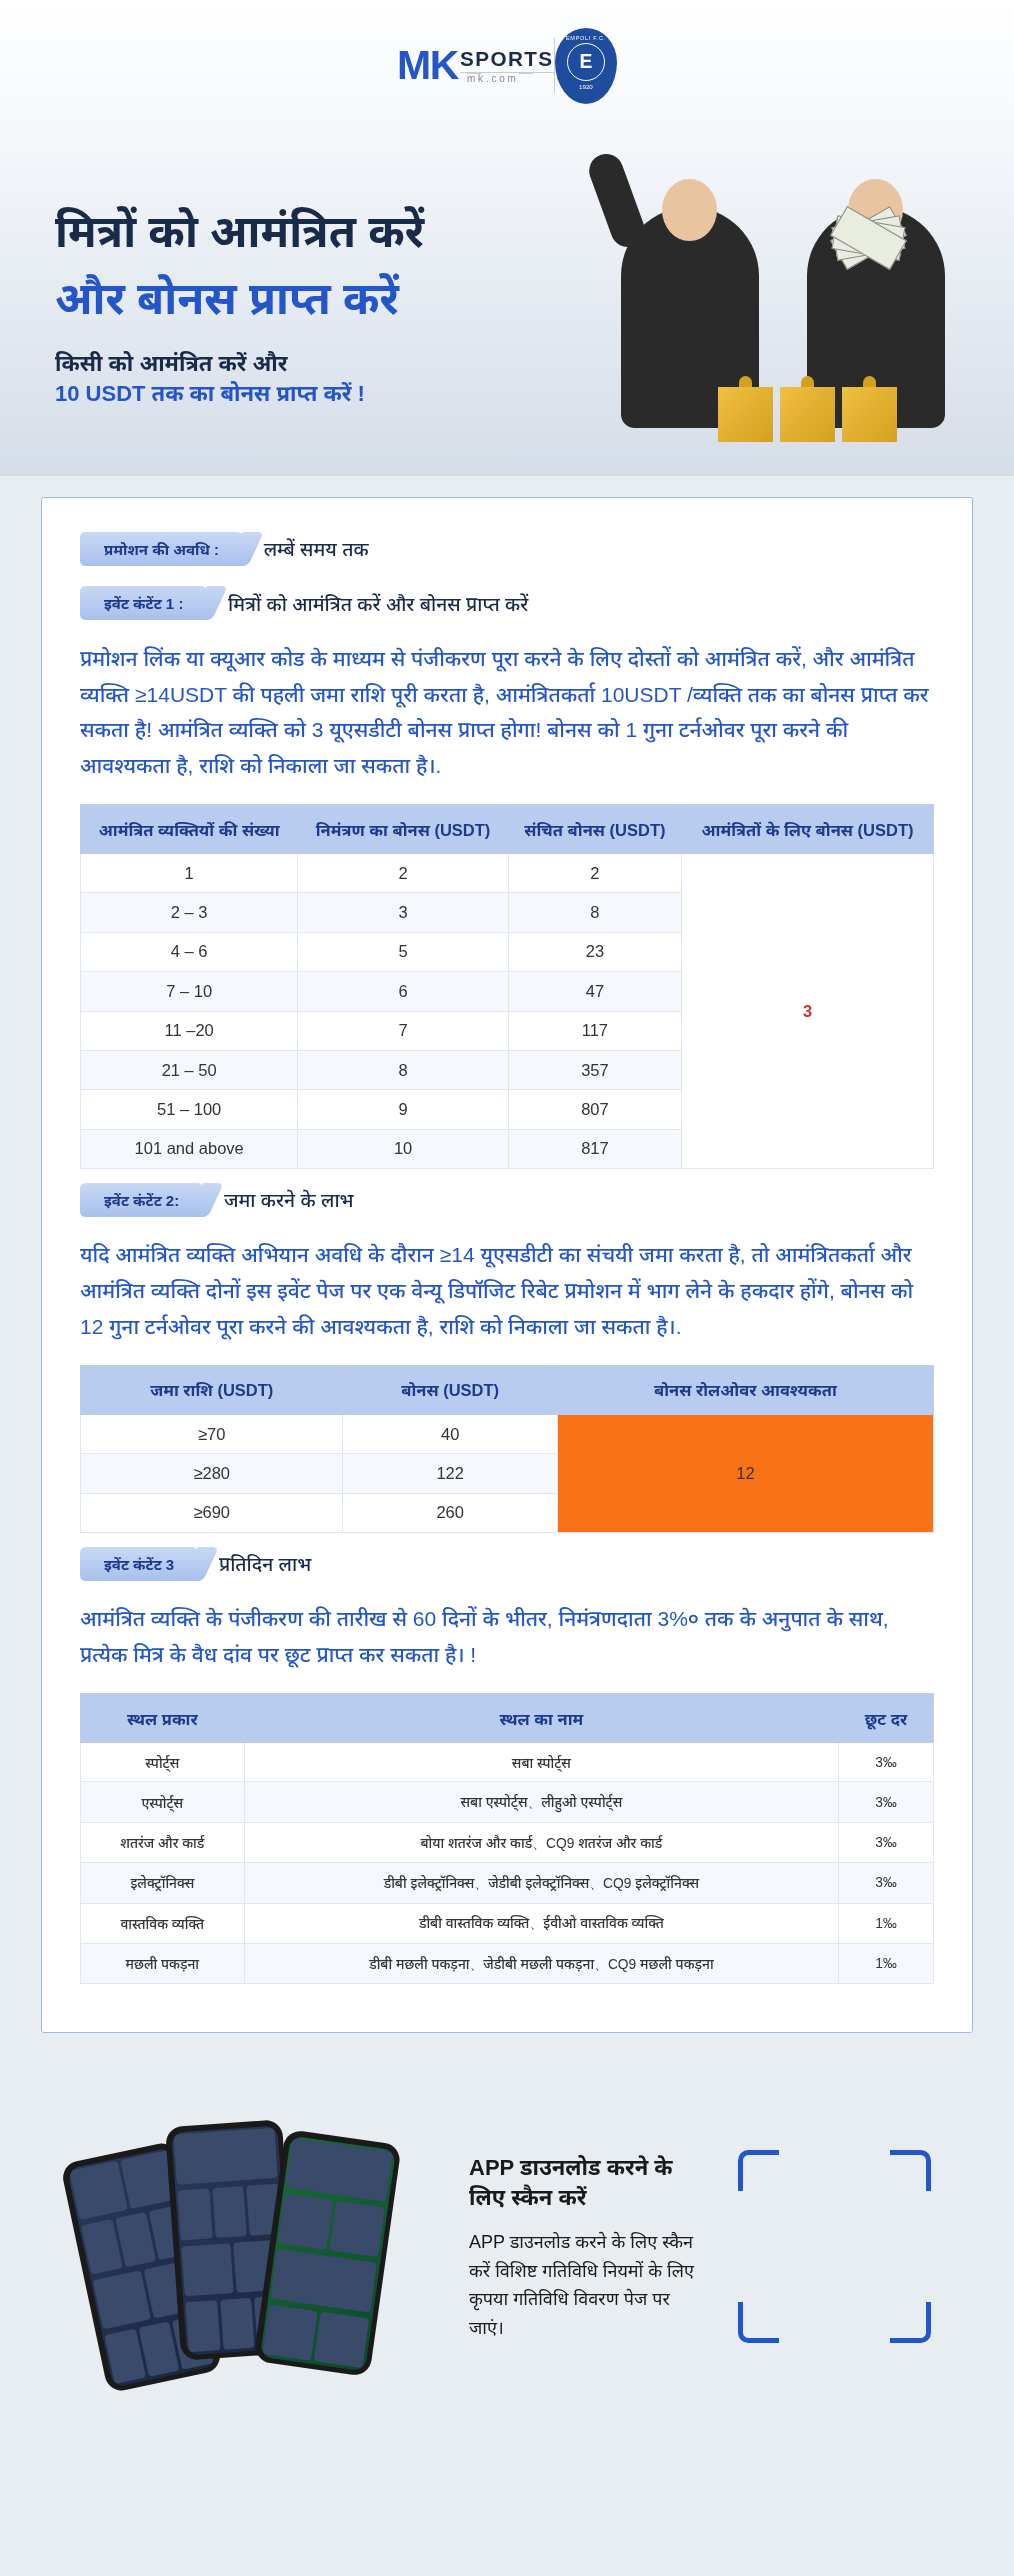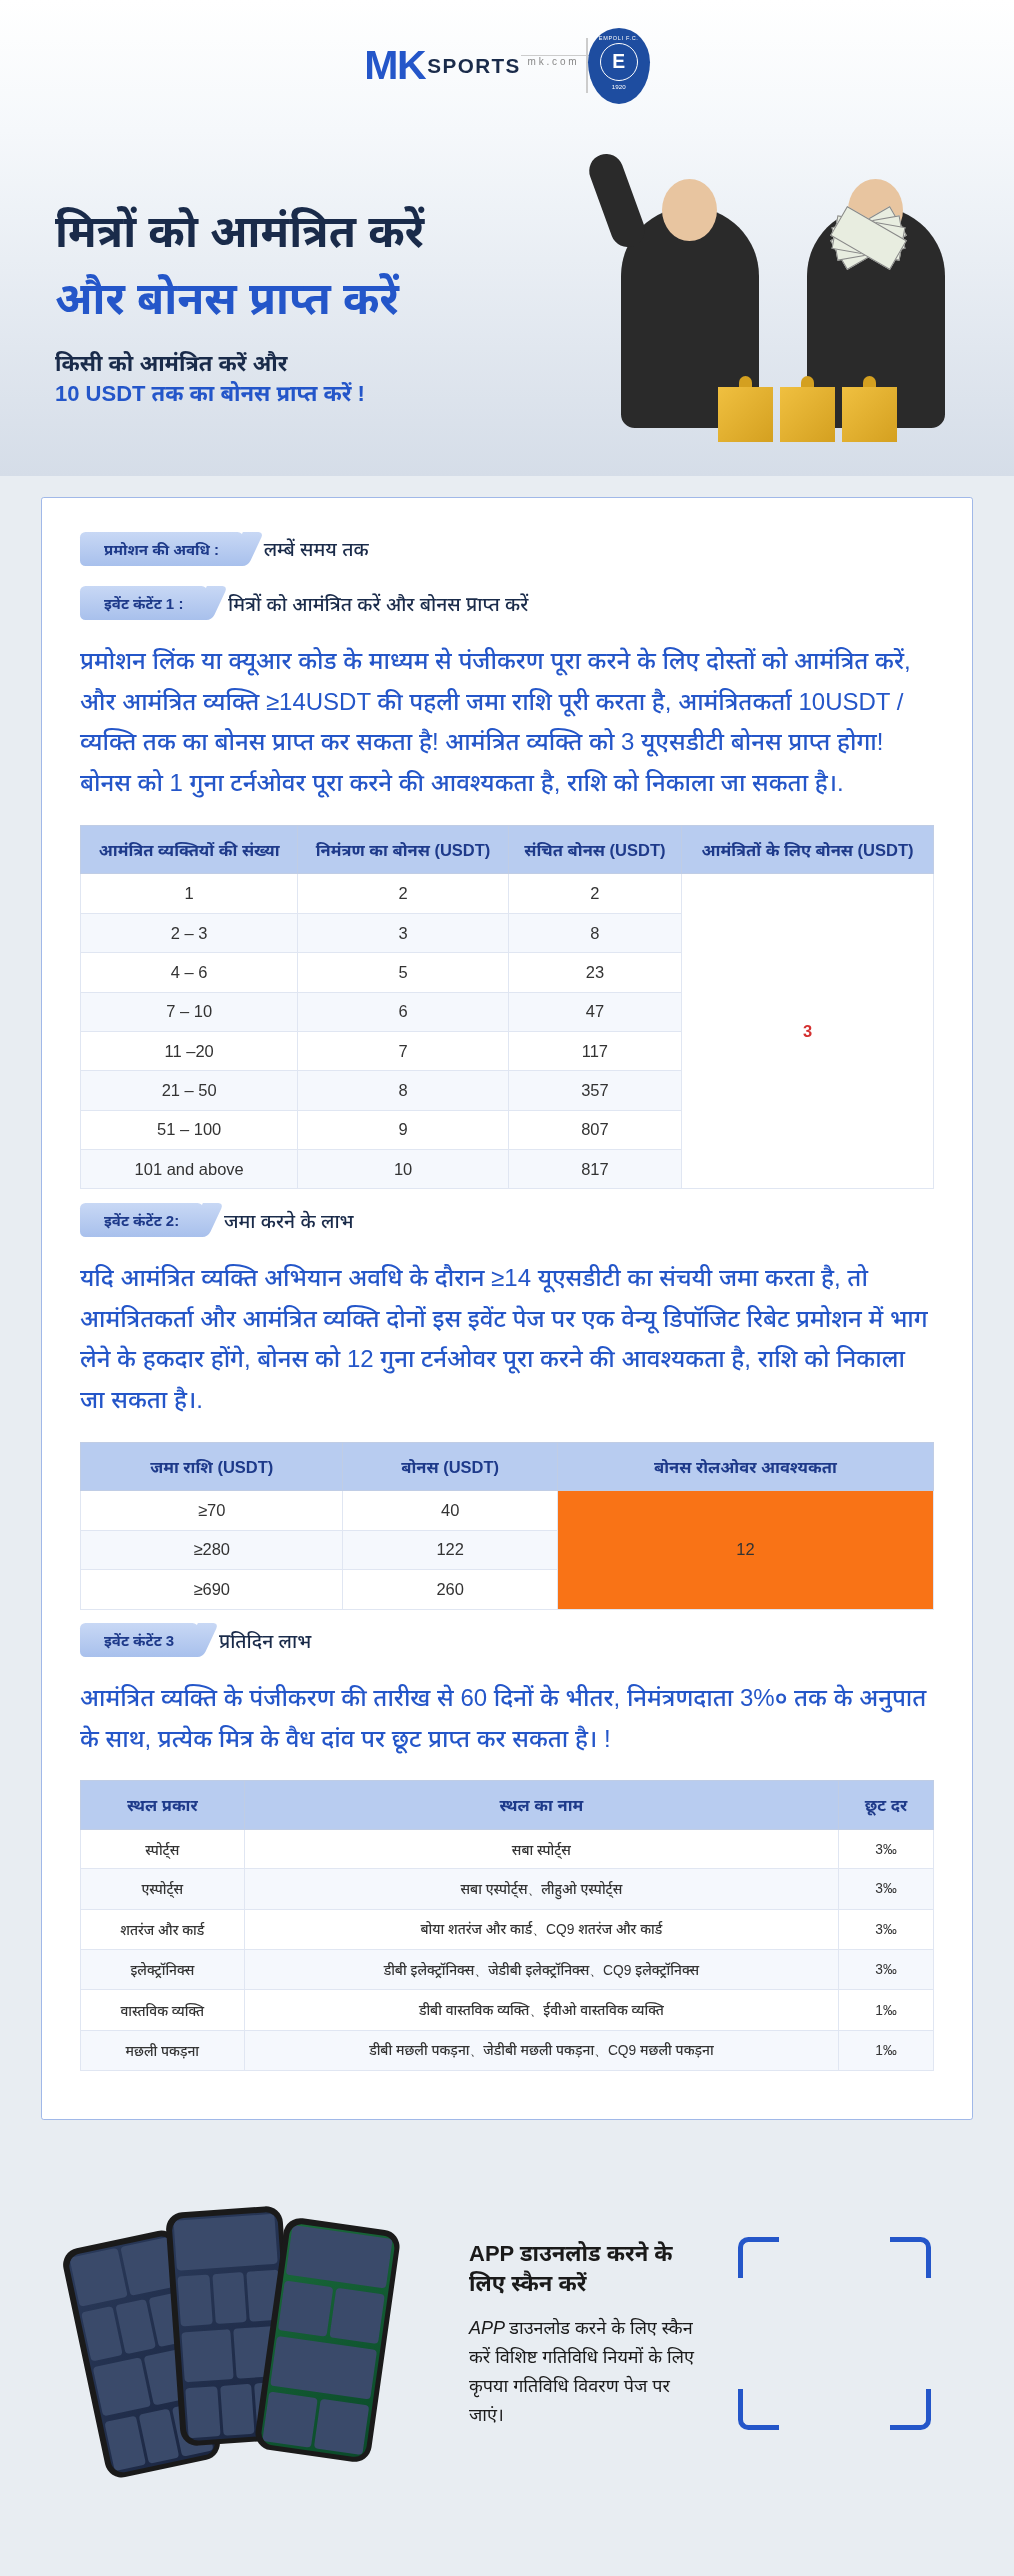--- a/index.html
+++ b/index.html
@@ -4,21 +4,21 @@
 <style>
 * { margin: 0; padding: 0; box-sizing: border-box; }
 body { font-family: Arial, "Noto Sans", sans-serif; background: #e8edf2; width: 1014px; }
 .container { width: 100%; }
 
 
 .header { background: linear-gradient(to bottom, #fff 0%, #f5f8fb 100%); padding: 27.6px 0; display: flex; justify-content: center; align-items: center; }
 .logo-block { display: flex; align-items: center; gap: 6.9px; }
 .logo-mk { display: flex; align-items: center; }
 .logo-mk .mk { font-size: 41px; font-weight: 900; color: #2456c9; letter-spacing: -1.4px; }
-.logo-mk .sports-block { display: flex; flex-direction: row; margin-left: 2px; }
+.logo-mk .sports-block { display: flex; flex-direction: column; margin-left: 2px; }
 .logo-mk .sports { font-size: 20.7px; font-weight: 900; color: #1a2b4a; letter-spacing: 1.4px; }
 .logo-mk .mkcom { font-size: 10px; color: #888; letter-spacing: 2.8px; border-top: 0.7px solid #ccc; margin-top: 1.4px; padding: 0 6.9px; position: relative; }
 .logo-mk .mkcom::before, .logo-mk .mkcom::after { content: ''; position: absolute; top: -0.7px; width: 13.8px; height: 0.7px; background: #ccc; }
 .divider-v { width: 1.4px; height: 55px; background: #ccc; }
 .club-badge { width: 62px; height: 76px; background: #1e4da0; border-radius: 50% 50% 50% 50% / 45% 45% 55% 55%; position: relative; display: flex; flex-direction: column; align-items: center; justify-content: center; color: #fff; }
 .club-badge .top-text { font-size: 5.5px; letter-spacing: 0.7px; margin-top: -6.9px; }
 .club-badge .inner { width: 38px; height: 38px; border: 1.4px solid #fff; border-radius: 50%; display: flex; align-items: center; justify-content: center; font-size: 19.3px; font-weight: bold; margin: 2.1px 0; }
 .club-badge .year { font-size: 6.2px; }
 
 
@@ -46,21 +46,21 @@
 .money-fan .bill:nth-child(2) { transform: rotate(-10deg); }
 .money-fan .bill:nth-child(3) { transform: rotate(10deg); }
 .money-fan .bill:nth-child(4) { transform: rotate(30deg); }
 
 
 .content-card { background: #fff; margin: 20.7px 41px; border: 1.4px solid #a0b8e8; border-radius: 2.8px; padding: 34px 38px; }
 .row-label { display: flex; align-items: center; gap: 20.7px; margin-bottom: 20.7px; }
 .pill { background: linear-gradient(to bottom, #c8d8f5, #a8c0ec); color: #1e3a8a; font-size: 15px; font-weight: bold; padding: 6.9px 24px; border-radius: 5.5px; position: relative; }
 .pill::after { content: ''; position: absolute; right: -12.4px; top: 0; bottom: 0; width: 20.7px; background: linear-gradient(to bottom, #c8d8f5, #a8c0ec); transform: skewX(-25deg); border-radius: 0 5.5px 5.5px 0; }
 .row-value { font-size: 19.3px; color: #1a2b4a; font-weight: 500; }
-.body-text { font-size: 24px; color: #2456c9; line-height: 1.7; margin: 17px 0 20.7px; font-weight: 500; }
+.body-text { font-size: 21px; color: #2456c9; line-height: 1.7; margin: 17px 0 20.7px; font-weight: 500; }
 
 table { width: 100%; border-collapse: collapse; margin-bottom: 13.8px; border: 1.4px solid #c0cde5; }
 th { background: #b8ccf0; color: #1e3a8a; font-size: 16.5px; font-weight: bold; padding: 12.4px 6.9px; border: 1.4px solid #c0cde5; text-align: center; }
 td { font-size: 16.5px; color: #333; padding: 9.7px 6.9px; border: 1.4px solid #e0e6f2; text-align: center; font-weight: 500; }
 tbody tr:nth-child(even) td { background: #f5f8fd; }
 .highlight { color: #d43030; font-weight: bold; }
 .small-text td { font-size: 13.8px; }
 
 
 .footer { padding: 55px 83px; display: flex; align-items: center; gap: 41px; }
@@ -68,21 +68,21 @@
 .phone { position: absolute; width: 117px; height: 234px; background: #1a1a1a; border-radius: 17px; padding: 5.5px; }
 .phone .screen { width: 100%; height: 100%; background: linear-gradient(135deg, #2a3a5a, #1a2540); border-radius: 12.4px; overflow: hidden; }
 .phone .screen .app-row { height: 25%; display: flex; gap: 2.8px; padding: 2.8px; }
 .phone .screen .app-row .item { flex: 1; background: #3a4a6a; border-radius: 4.1px; }
 .phone.ph1 { left: 0; top: 41px; transform: rotate(-12deg); z-index: 1; }
 .phone.ph2 { left: 90px; top: 13.8px; transform: rotate(-4deg); z-index: 2; }
 .phone.ph3 { left: 186px; top: 27.6px; transform: rotate(8deg); z-index: 3; }
 .phone.ph3 .screen { background: linear-gradient(135deg, #1a6a3a, #0a4a2a); }
 .footer-text { flex: 1; }
 .footer-title { font-size: 22px; font-weight: bold; color: #1a1a1a; margin-bottom: 17px; }
-.footer-body { font-size: 18px; color: #1a1a1a; line-height: 1.6; font-style: italic; }
+.footer-body { font-size: 18px; color: #1a1a1a; line-height: 1.6; }
 .qr-frame { width: 193px; height: 193px; position: relative; }
 .qr-frame .corner { position: absolute; width: 41px; height: 41px; border: 5.5px solid #2456c9; }
 .qr-frame .tl { top: 0; left: 0; border-right: none; border-bottom: none; border-radius: 10.3px 0 0 0; }
 .qr-frame .tr { top: 0; right: 0; border-left: none; border-bottom: none; border-radius: 0 10.3px 0 0; }
 .qr-frame .bl { bottom: 0; left: 0; border-right: none; border-top: none; border-radius: 0 0 0 10.3px; }
 .qr-frame .br { bottom: 0; right: 0; border-left: none; border-top: none; border-radius: 0 0 10.3px 0; }
 </style>
 </head>
 <body>
 

